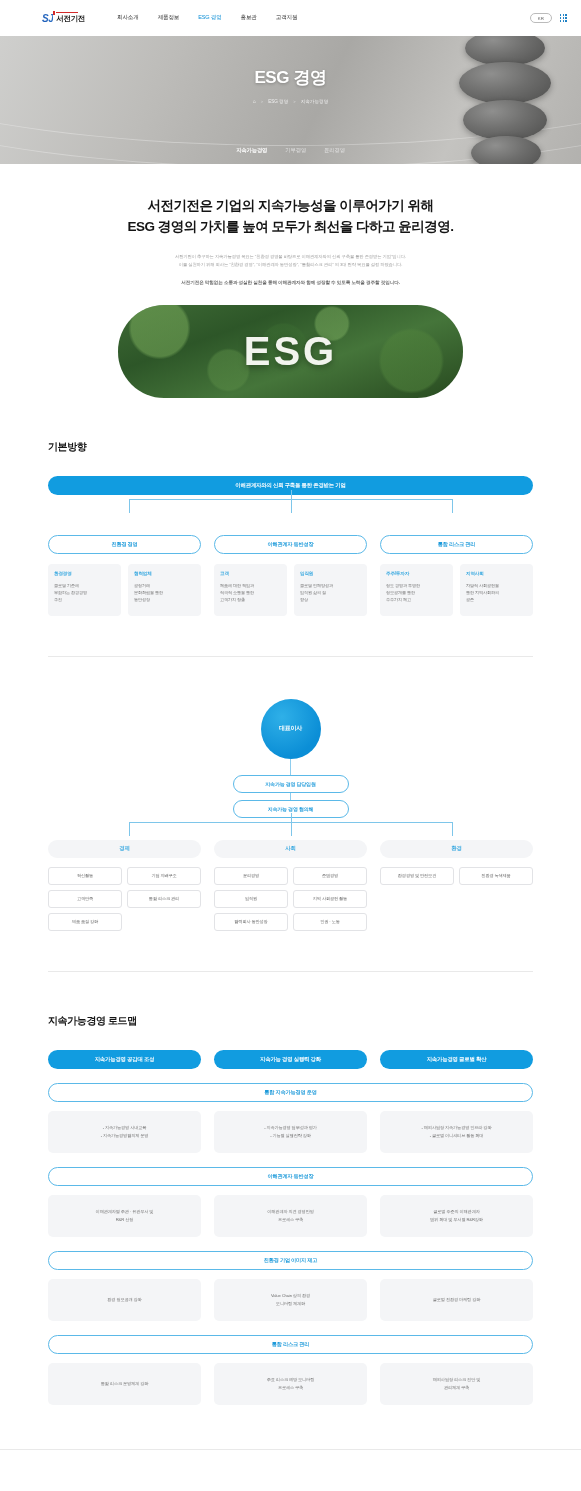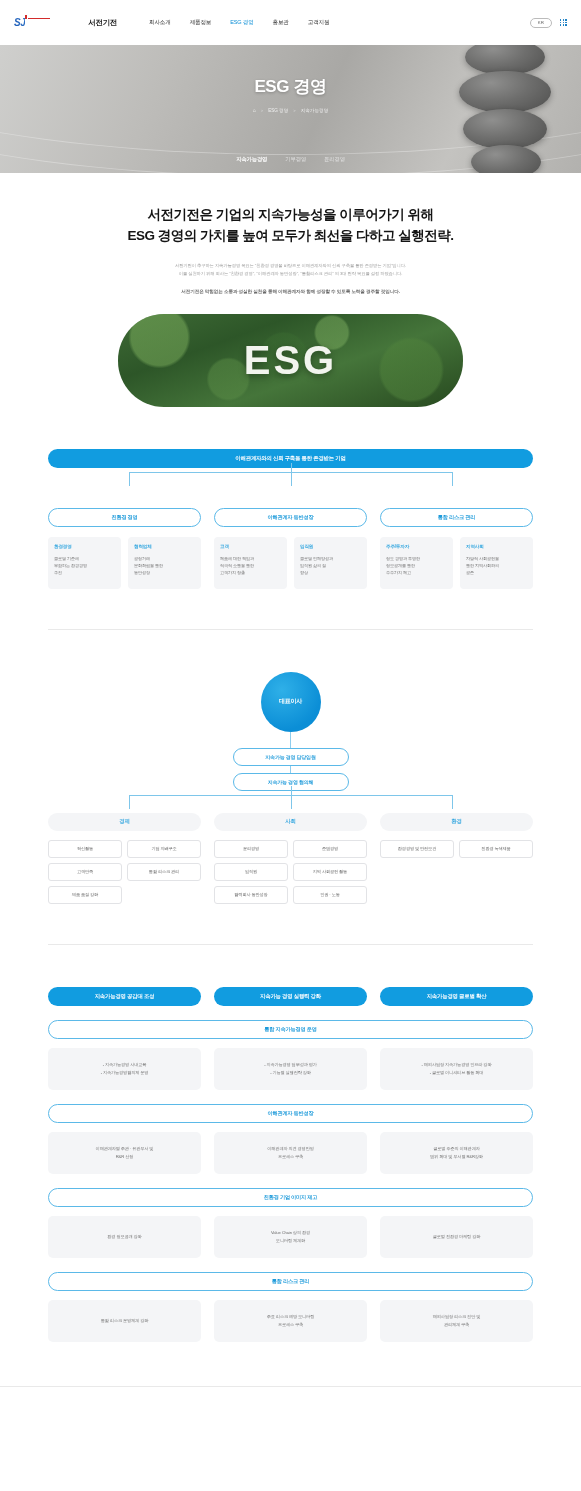--- a/index.html
+++ b/index.html
@@ -7,38 +7,38 @@
   body {
     font-family:"Liberation Sans", sans-serif;
     background:#ffffff;
     color:#222;
     -webkit-font-smoothing:antialiased;
   }
   .page { width:581px; position:relative; overflow:hidden; }
 
   
   .header {
-    height:45px; display:flex; align-items:center;
-    padding:0 14px; background:#fff; position:relative; z-index:30;
+    height:36px; display:flex; align-items:center;
+    padding:0 14px; background:#fff; position:relative; z-index:30;margin-left:28px;
   }
   .logo { display:flex; align-items:flex-end; gap:3px; }
   .logo-mark {
     font-size:10px; font-weight:bold; font-style:italic;
     color:#12489e; letter-spacing:-0.5px; position:relative;
     background:linear-gradient(90deg,#1a5bb8,#2d6fc4);
     -webkit-background-clip:text; background-clip:text;
     -webkit-text-fill-color:transparent;
   }
   .logo-mark::after {
     content:""; position:absolute; top:-2px; right:-2px;
     width:2px; height:4px; background:#d32b2b;
   }
   .logo-bar { width:22px; height:1px; background:#d32b2b; margin-bottom:1px; }
   .logo-text { font-size:7.5px; font-weight:bold; color:#1b1b1b; letter-spacing:-0.3px; }
-  .logo-wrap { display:flex; flex-direction:row; align-items:flex-start;gap:38px; }
+  .logo-wrap { display:flex; flex-direction:column; align-items:flex-start; }
 
   .gnb { display:flex; gap:19px; margin-left:32px; }
   .gnb-item {
     font-size:5.6px; color:#2a2a2a; letter-spacing:-0.2px;
     cursor:pointer; white-space:nowrap; font-weight:500;
   }
   .gnb-item.active { color:#0b8ed6; }
   .header-right { margin-left:auto; display:flex; align-items:center; gap:8px; }
   .lang-btn {
     border:0.6px solid #bbb; border-radius:8px;
@@ -306,34 +306,35 @@
     <div class="hero-tabs">
       <span class="hero-tab active">지속가능경영</span>
       <span class="hero-tab">기부경영</span>
       <span class="hero-tab">윤리경영</span>
     </div>
   </div>
 
   <div class="intro">
     <h2>
       <span>서전기전은 기업의 지속가능성을 이루어가기 위해</span><br>
-      <span>ESG 경영의 가치를 높여 모두가 최선을 다하고 실행전략.</span>
+      <span>ESG 경영의 가치를 높여 모두가 최선을 다하고 윤리경영.</span>
     </h2>
     <p class="intro-p">
       <span>서전기전이 추구하는 지속가능경영 목표는 "친환경 경영을 바탕으로 이해관계자와의 신뢰 구축을 통한 존경받는 기업"입니다.</span><br>
       <span>이를 실천하기 위해 회사는 "친환경 경영", "이해관계자 동반성장", "통합리스크 관리" 의 3대 전략 목표를 설정 하였습니다.</span>
     </p>
     <p class="intro-strong">서전기전은 막힘없는 소통과 성실한 실천을 통해 이해관계자와 함께 성장할 수 있도록 노력을 경주할 것입니다.</p>
   </div>
 
   <div class="esg-img">
     <div class="esg-letters">ESG</div>
   </div>
 
   <div class="section">
+    <h3 class="section-title">기본방향</h3>
     <div class="pill-blue">이해관계자와의 신뢰 구축을 통한 존경받는 기업</div>
     <div class="connector-row">
       <span class="vtop"></span>
       <span class="hline"></span>
       <span class="vline c1"></span>
         <span class="vline c2"></span>
         <span class="vline c3"></span>
     </div>
     <div class="basic-cols">
 
@@ -431,20 +432,21 @@
           <div class="cat-box">친환경 녹색제품</div>
         </div>
       </div>
 
     </div>
   </div>
 
   <div class="hr"></div>
 
   <div class="section">
+    <h3 class="section-title">지속가능경영 로드맵</h3>
     <div class="road-top">
       <div class="pill-blue">지속가능경영 공감대 조성</div>
       <div class="pill-blue">지속가능 경영 실행력 강화</div>
       <div class="pill-blue">지속가능경영 글로벌 확산</div>
     </div>
 
     <div class="road-block">
       <div class="pill-outline">통합 지속가능경영 운영</div>
       <div class="road-cells">
         <div class="road-cell">- 지속가능경영 사내교육<br>- 지속가능경영협의체 운영</div>

